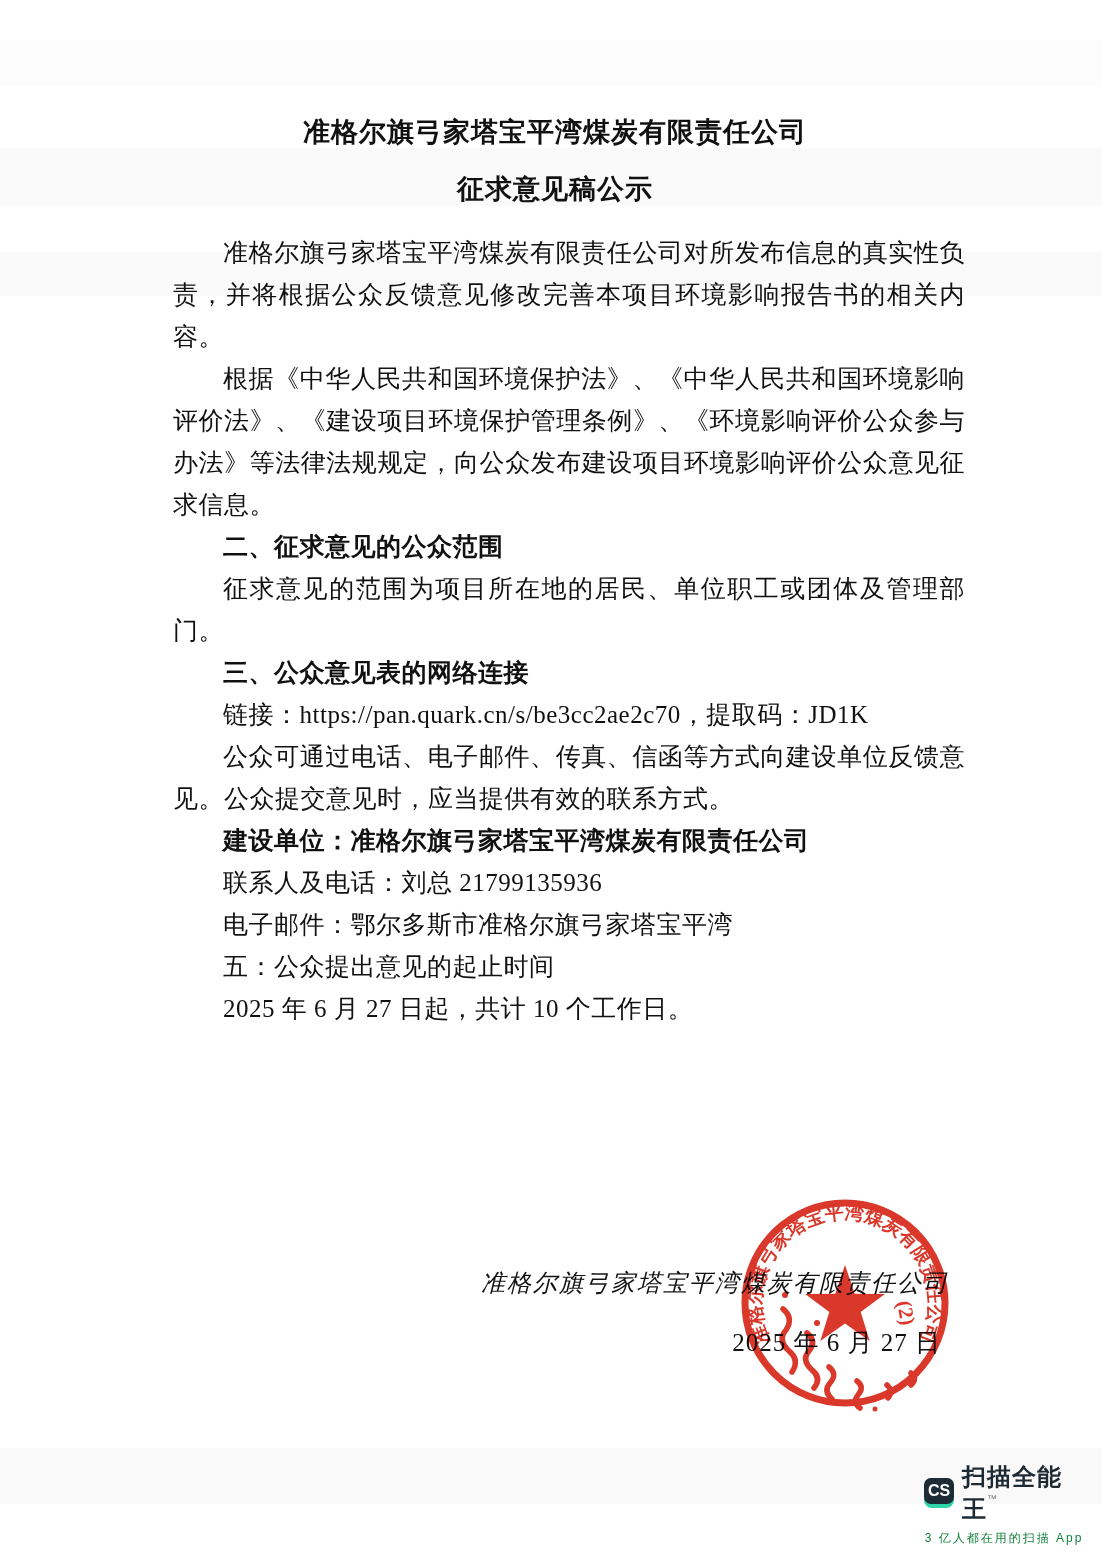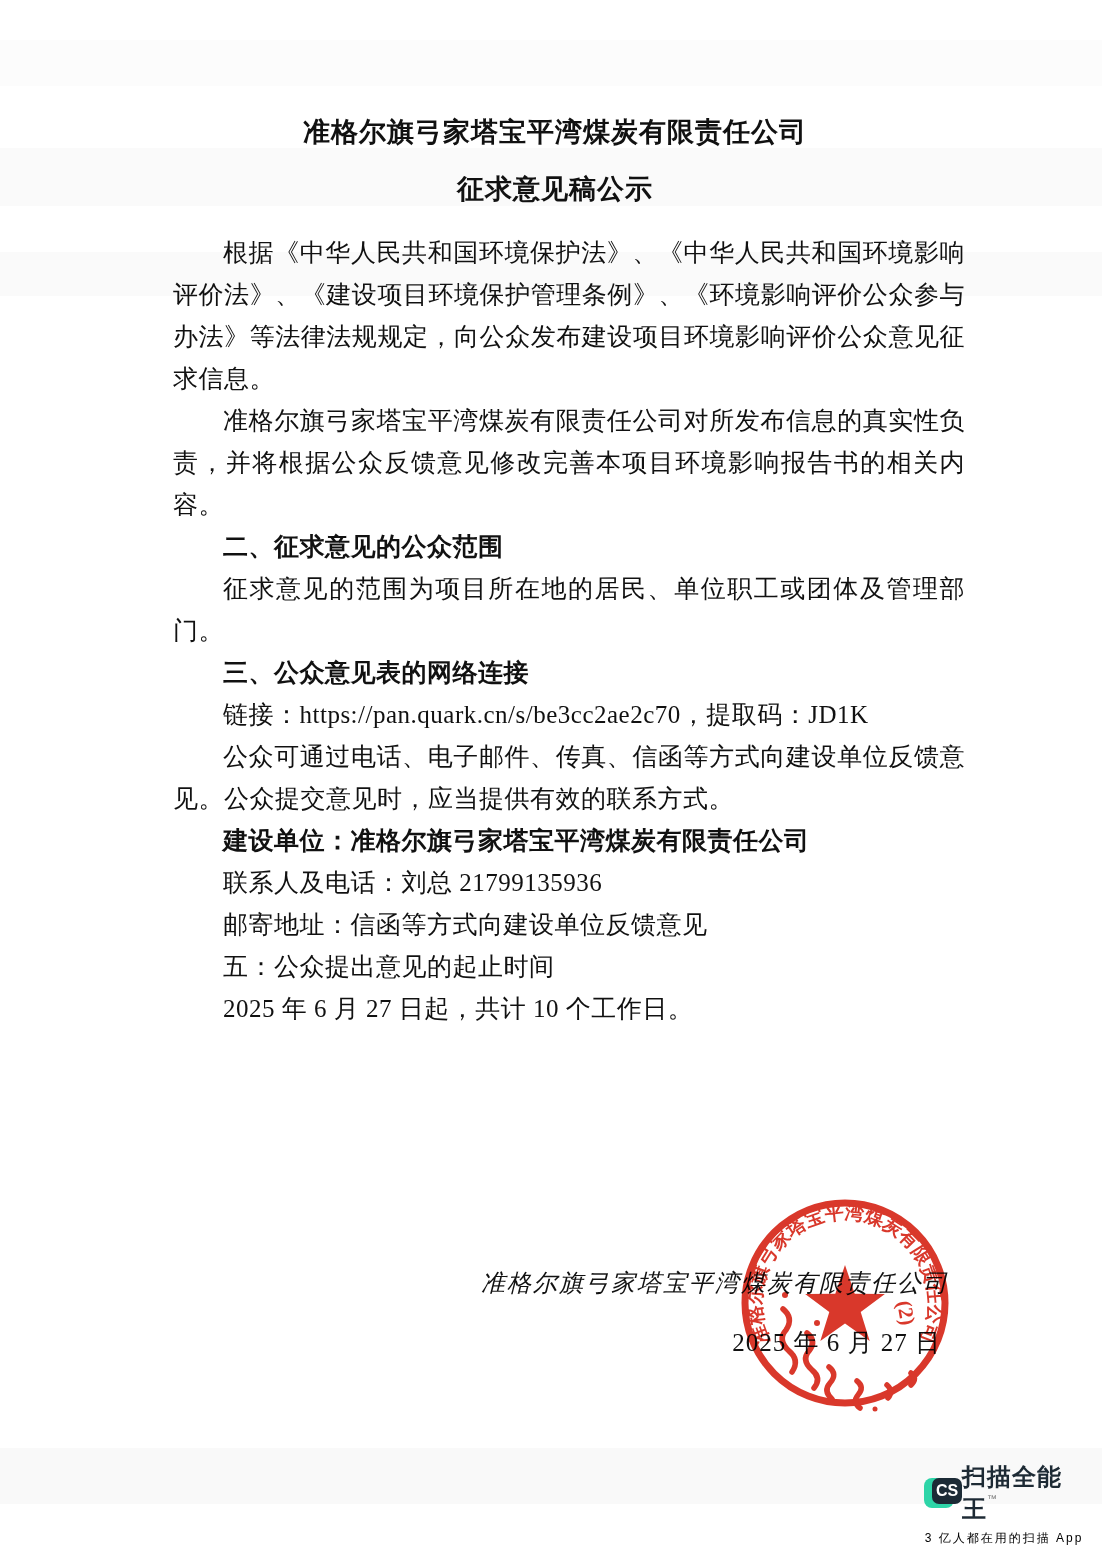--- a/index.html
+++ b/index.html
@@ -51,50 +51,50 @@
     mix-blend-mode:multiply;opacity:0.93;pointer-events:none;
   }
 
   .watermark{
     position:absolute;right:18px;bottom:12px;width:160px;
     font-family:"Liberation Sans","DejaVu Sans",sans-serif;
   }
   .wm-row{display:flex;align-items:center;justify-content:flex-start;gap:8px;}
   .cs-logo{width:30px;height:30px;border-radius:8px;position:relative;flex:0 0 auto;}
   .cs-logo .cs-top{
-    position:absolute;top:0;left:8px;width:30px;height:26px;border-radius:7px;
+    position:absolute;top:0;left:0;width:30px;height:26px;border-radius:7px;
     color:#fff;font-weight:bold;font-size:16px;line-height:26px;text-align:center;
     font-family:"Liberation Sans",sans-serif;
   }
   .wm-name{font-size:24px;font-weight:bold;letter-spacing:1px;}
   .wm-tm{font-size:10px;vertical-align:top;color:#777;font-weight:normal;}
   .wm-tagline{margin-top:5px;font-size:12px;letter-spacing:2px;text-align:center;white-space:nowrap;}
 </style>
 </head>
 <body>
 
 <div class="scan-band b4"></div>
 <div class="scan-band b1"></div>
 <div class="scan-band b2"></div>
 <div class="scan-band b3"></div>
 
 <div class="content">
   <div class="title-line">准格尔旗弓家塔宝平湾煤炭有限责任公司</div>
   <div class="title-line">征求意见稿公示</div>
   <div id="doc-body">
+      <p class="para"><span>准格尔旗弓家塔宝平湾煤炭有限责任公司对所发布信息的真实性负责，并将根据公众反馈意见修改完善本项目环境影响报告书的相关内容。</span></p>
       <p class="para"><span>根据《中华人民共和国环境保护法》、《中华人民共和国环境影响评价法》、《建设项目环境保护管理条例》、《环境影响评价公众参与办法》等法律法规规定，向公众发布建设项目环境影响评价公众意见征求信息。</span></p>
-      <p class="para"><span>准格尔旗弓家塔宝平湾煤炭有限责任公司对所发布信息的真实性负责，并将根据公众反馈意见修改完善本项目环境影响报告书的相关内容。</span></p>
       <p class="heading"><b>二、征求意见的公众范围</b></p>
       <p class="para"><span>征求意见的范围为项目所在地的居民、单位职工或团体及管理部门。</span></p>
       <p class="heading"><b>三、公众意见表的网络连接</b></p>
       <p class="para"><span>链接：https://pan.quark.cn/s/be3cc2ae2c70，提取码：JD1K</span></p>
       <p class="para"><span>公众可通过电话、电子邮件、传真、信函等方式向建设单位反馈意见。公众提交意见时，应当提供有效的联系方式。</span></p>
       <p class="para"><b>建设单位：准格尔旗弓家塔宝平湾煤炭有限责任公司</b></p>
       <p class="para"><span>联系人及电话：刘总 21799135936</span></p>
-      <p class="para"><span>邮寄地址：信函等方式向建设单位反馈意见</span></p>
+      <p class="para"><span>电子邮件：鄂尔多斯市准格尔旗弓家塔宝平湾</span></p>
       <p class="para"><span>五：公众提出意见的起止时间</span></p>
       <p class="para"><span>2025 年 6 月 27 日起，共计 10 个工作日。</span></p>
     </div>
 </div>
 
 <div class="signature">
   <div class="sig-company">准格尔旗弓家塔宝平湾煤炭有限责任公司</div>
   <div class="sig-date">2025 年 6 月 27 日</div>
 </div>
 
@@ -123,14 +123,14 @@
   <text x="178" y="124" font-size="21" fill="#d6281a" font-weight="bold" transform="rotate(80 178 118)" font-family="Liberation Serif, serif">(2)</text>
 </svg>
 
 <div class="watermark">
   <div class="wm-row">
     <div class="cs-logo" style="background: rgb(46, 213, 168);">
       <div class="cs-top" style="background: rgb(28, 43, 54);">CS</div>
     </div>
     <div class="wm-name" style="color: rgb(29, 42, 52);"><span>扫描全能王</span><span class="wm-tm">™</span></div>
   </div>
-  <div class="wm-tagline" style="color: #000000;">3 亿人都在用的扫描 App</div>
+  <div class="wm-tagline" style="color: #15803d;">3 亿人都在用的扫描 App</div>
 </div>
 
 </body></html>

